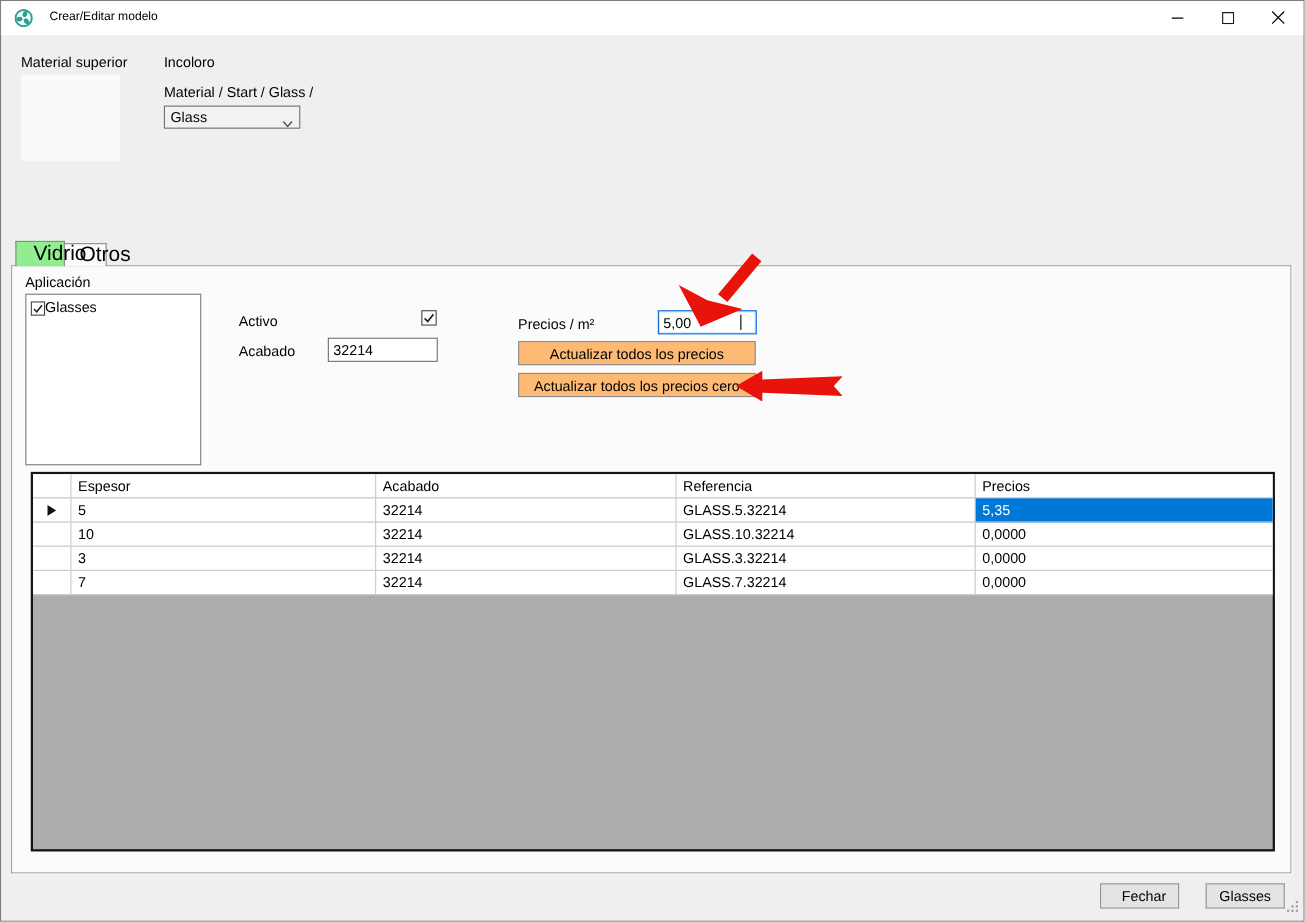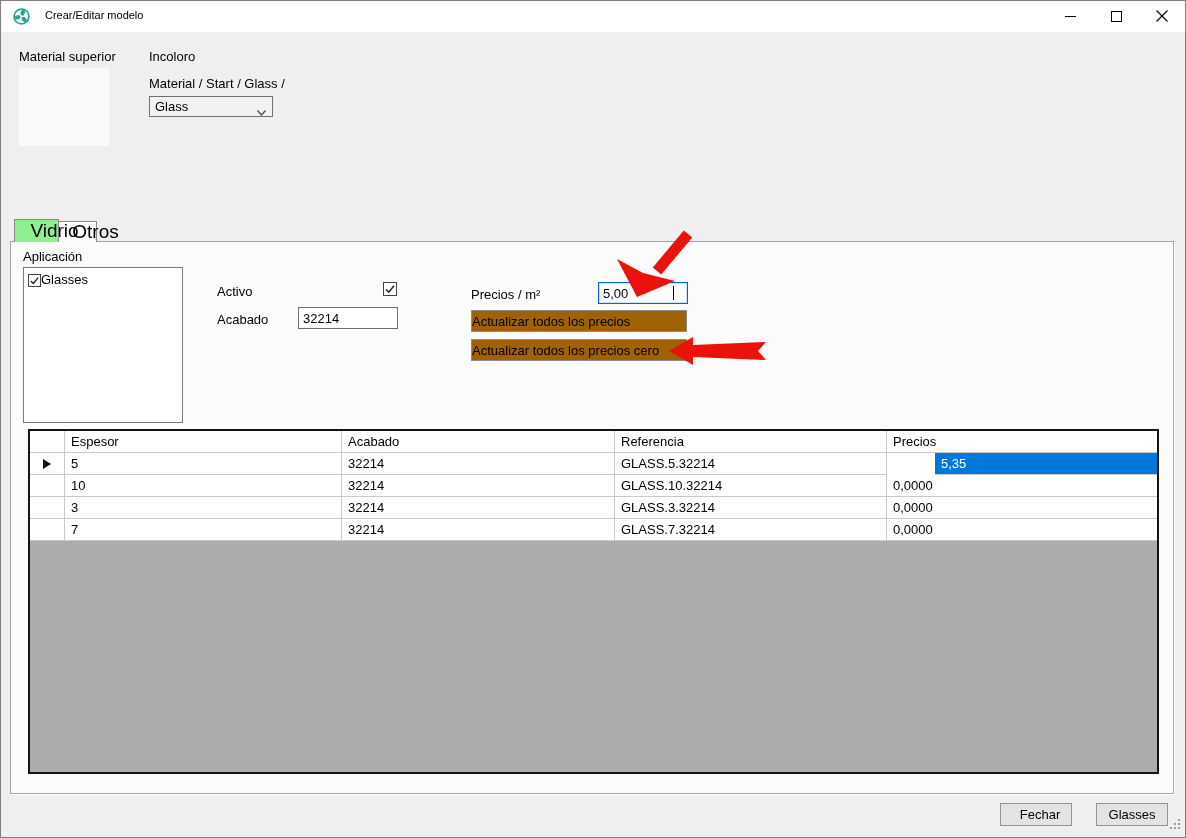--- a/index.html
+++ b/index.html
@@ -33,37 +33,37 @@
   .tab-panel{position:absolute;left:9px;top:240px;width:1164px;height:553px;background:#FBFBFB;border:1px solid #a5a5a5;box-shadow:1px 1px 0 #fff;z-index:1;}
   
   .listbox{position:absolute;left:22px;top:266px;width:160px;height:156px;background:#fff;border:1px solid #7a7a7a;z-index:4;}
   .list-item{display:flex;align-items:flex-end;padding:4px 0 0 4px;}
   .checkbox{width:13px;height:13px;background:#fff;border:1px solid #444;display:inline-flex;align-items:center;justify-content:center;flex:0 0 auto;}
   .cb-activo{position:absolute;left:382px;top:281px;width:14px;height:14px;z-index:4;}
   .tb{position:absolute;height:22px;background:#fff;border:1px solid #707070;display:flex;align-items:center;padding-left:4px;z-index:4;gap:44px;}
   .tb-acabado{left:297px;top:306px;width:100px;}
   .tb-precios{left:597px;top:281px;width:90px;border:1px solid #0066CC;box-shadow:inset 0 0 0 1px #cfe3f5;}
   .caret{display:inline-block;width:1px;height:14px;background:#000;margin-left:1px;}
-  .btn{position:absolute;background:#a16207;border:1px solid #8c8c8c;display:flex;align-items:center;font-size:13px;z-index:4;cursor:default;}
+  .btn{position:absolute;background:#fdba74;border:1px solid #8c8c8c;display:flex;align-items:center;justify-content:center;font-size:13px;z-index:4;cursor:default;}
   .btn-upd{left:470px;top:309px;width:216px;height:22px;}
   .btn-upd0{left:470px;top:338px;width:216px;height:22px;}
   
   .arrow{position:absolute;z-index:9;pointer-events:none;}
   .arrow1{left:612px;top:228px;}
   .arrow2{left:660px;top:331px;}
   
   .grid{position:absolute;left:27px;top:428px;width:1131px;height:345px;background:var(--grid-empty-gray);border:2px solid #141414;z-index:4;}
   .g-row{display:flex;height:22px;background:#fff;}
   .g-cell{border-right:1px solid #c9c9c9;border-bottom:1px solid #c9c9c9;display:flex;align-items:center;padding-left:6px;overflow:hidden;white-space:nowrap;}
   .c-sel{width:35px;flex:0 0 auto;padding-left:0;justify-content:center;}
   .c-a{width:277px;flex:0 0 auto;}
   .c-b{width:273px;flex:0 0 auto;}
   .c-c{width:272px;flex:0 0 auto;}
   .c-d{flex:1 1 auto;border-right:none;}
-  .g-cell.sel{background:var(--selection-blue);color:#fff;margin-left:48px;}
+  .g-cell.sel{background:var(--selection-blue);color:#fff;}
   
   .btn-footer{background:#E3E3E3;border:1px solid #949494;position:absolute;width:72px;height:23px;display:flex;align-items:center;justify-content:center;z-index:4;cursor:default;}
   .btn-fechar{left:999px;top:802px;padding-left:8px;}
   .btn-salvar{left:1095px;top:802px;}
   .resize-grip{position:absolute;right:4px;bottom:4px;z-index:4;}
 </style>
 </head>
 <body>
 
 <div class="window">

